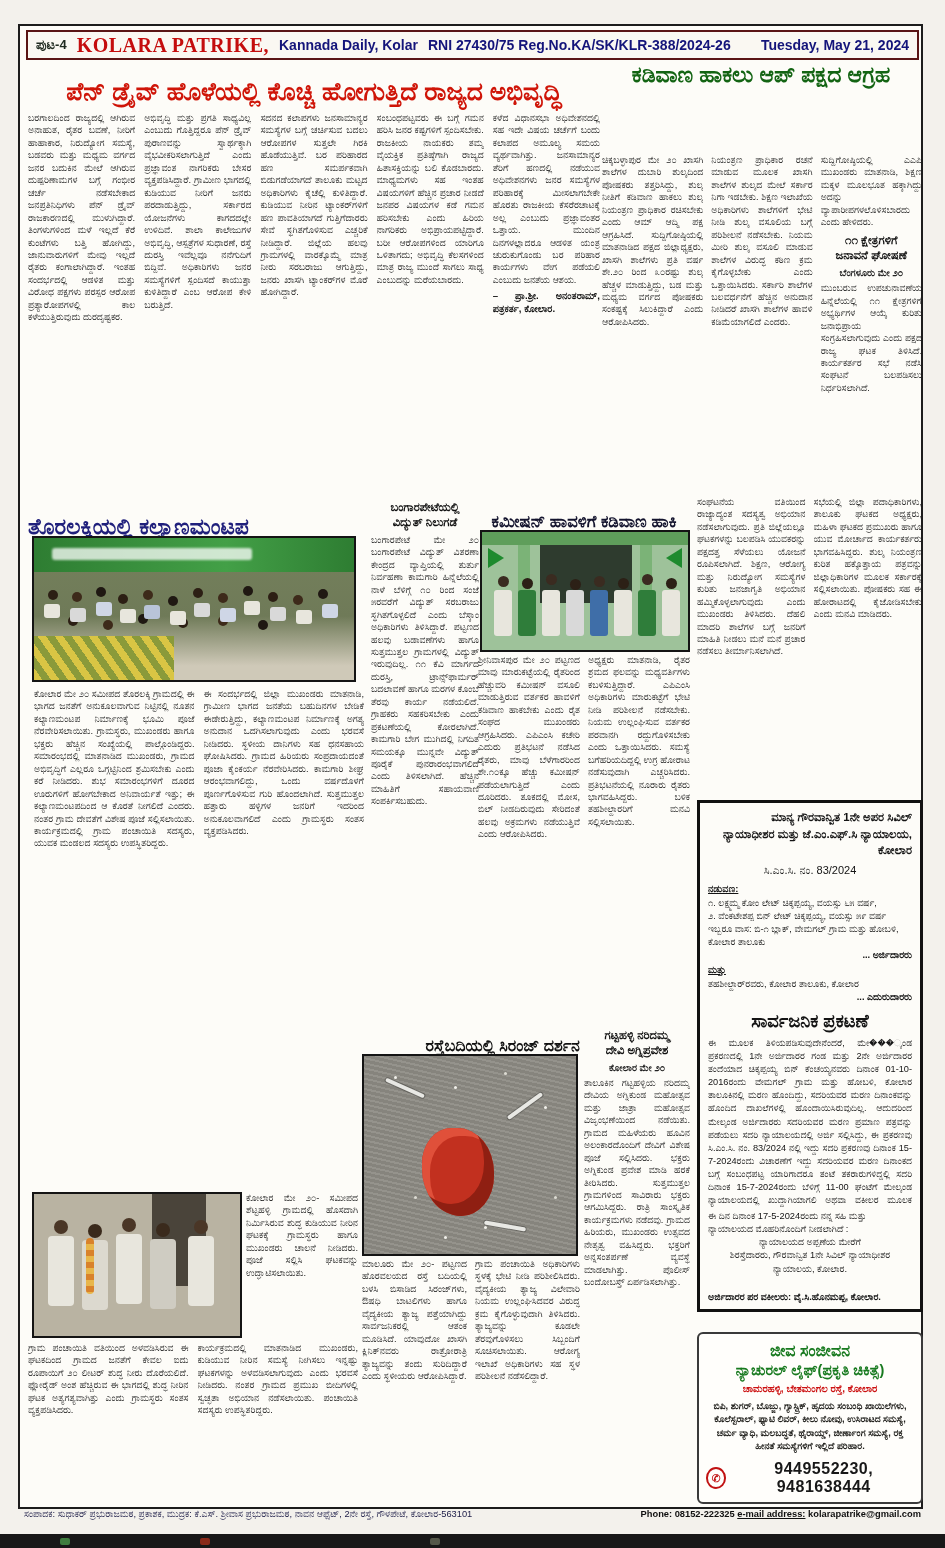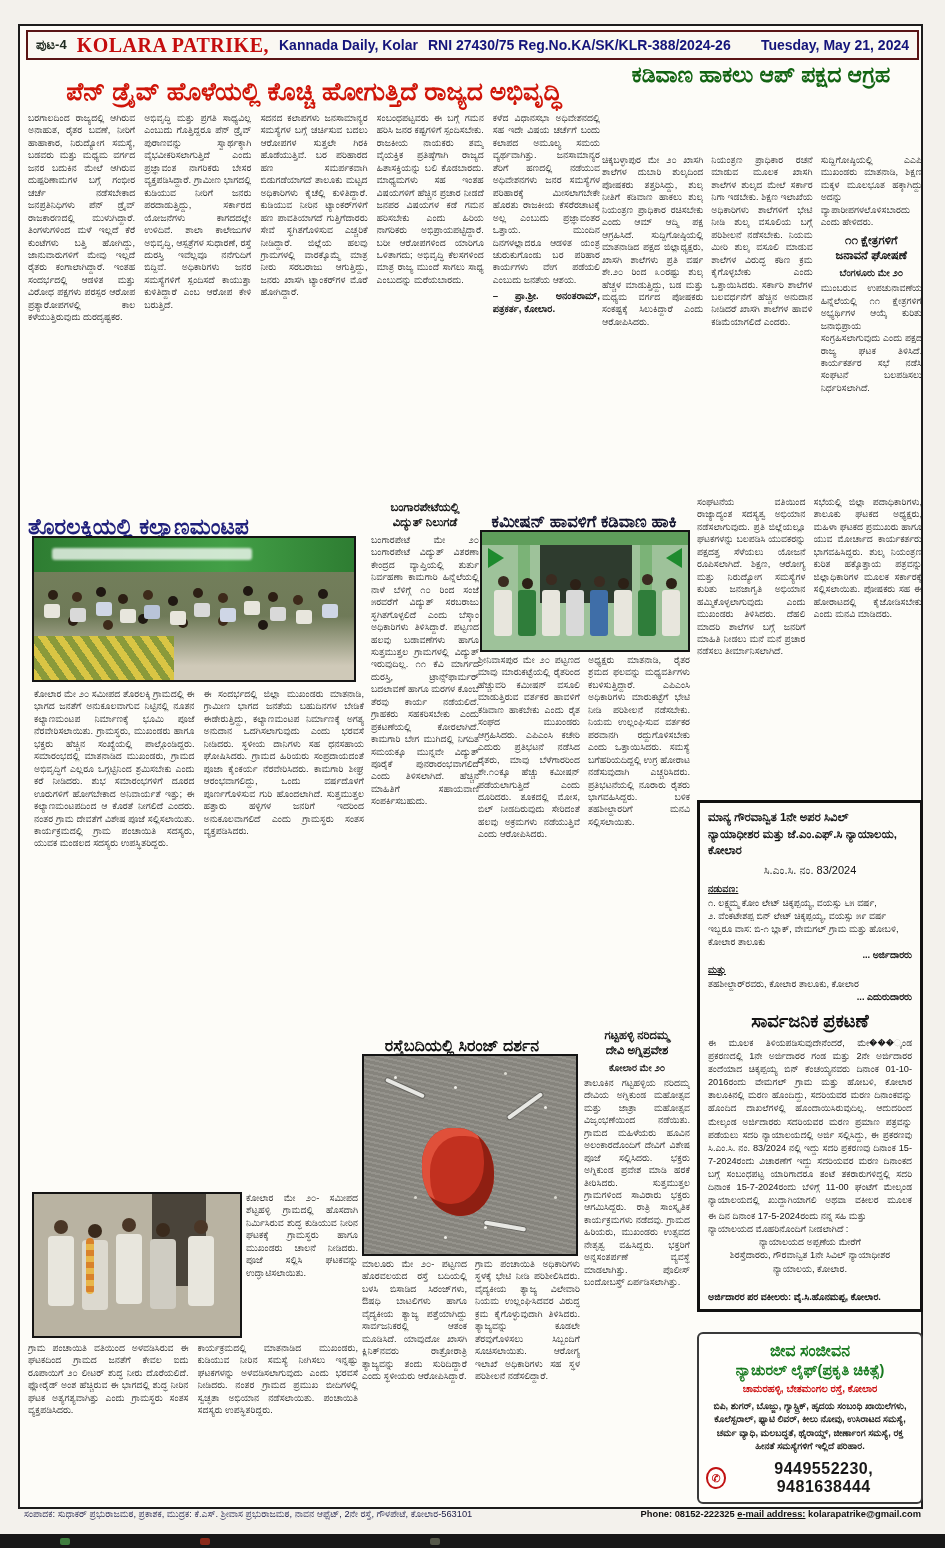--- a/index.html
+++ b/index.html
@@ -30,21 +30,21 @@
   .fee-cols{left:602px;top:154px;width:320px;height:336px;}
   .cont-cols{left:697px;top:496px;width:225px;height:298px;}
 
   .kalyana-hl{position:absolute;left:28px;top:496px;width:330px;height:36px;font-size:22px;font-weight:bold;color:#20207c;text-align:left;overflow:hidden;}
   .kalyana-cols{left:22px;top:688px;width:330px;height:472px;margin-left:12px;}
 
   .power-wrap{position:absolute;left:364px;top:496px;width:108px;height:524px;overflow:hidden;margin-left:7px;}
   .commission-hl{position:absolute;left:478px;top:498px;width:212px;height:26px;font-size:16.5px;font-weight:bold;color:#14142e;text-align:center;overflow:hidden;}
   .commission-cols{left:478px;top:654px;width:212px;height:366px;}
 
-  .syringe-hl{position:absolute;left:353px;top:1024px;width:218px;height:24px;font-size:16px;font-weight:bold;color:#111;text-align:center;overflow:hidden;}
+  .syringe-hl{position:absolute;left:362px;top:1024px;width:218px;height:24px;font-size:16px;font-weight:bold;color:#111;text-align:right;overflow:hidden;}
   .syringe-cols{left:362px;top:1258px;width:218px;height:246px;}
 
   .agni-wrap{position:absolute;left:584px;top:1024px;width:106px;height:480px;overflow:hidden;}
 
   .water-hl{position:absolute;left:28px;top:1164px;width:330px;height:22px;font-size:14.5px;font-weight:bold;color:#d2260f;text-align:center;overflow:hidden;}
   .water-side{position:absolute;left:246px;top:1192px;width:112px;height:144px;}
   .water-cols{left:28px;top:1342px;width:330px;height:162px;}
 
   
   .photo{position:absolute;margin:0;border:2px solid #141414;overflow:hidden;}
@@ -82,21 +82,21 @@
   .photo-water{left:32px;top:1192px;width:206px;height:142px;background:#b9b3a2;}
   .pw-door{position:absolute;left:118px;top:0;width:54px;height:92px;background:#4a443a;}
   .pw-heads{position:absolute;left:20px;top:26px;width:14px;height:14px;border-radius:50%;background:#4a3626;
     box-shadow:34px 4px 0 #3a2a1c,68px -2px 0 #4a3626,102px 3px 0 #3a2a1c,140px 0 0 #4a3626;}
   .pw-torsos{position:absolute;left:14px;top:42px;width:26px;height:70px;background:#e8e6dd;border-radius:4px;
     box-shadow:34px 4px 0 #dcd9cf,68px -2px 0 #e8e6dd,102px 3px 0 #cfccc2,140px 0 0 #e8e6dd;}
   .pw-garland{position:absolute;left:52px;top:44px;width:8px;height:56px;background:repeating-linear-gradient(#d9822b 0 6px,#e8b64a 6px 12px);border-radius:4px;}
 
   
   .notice{position:absolute;left:697px;top:800px;width:226px;height:512px;border:3px solid #111;background:#fdfcf8;padding:6px 8px;box-sizing:border-box;display:flex;flex-direction:column;color:#141414;}
-  .nt-court{font-weight:bold;font-size:11.5px;text-align:left;line-height:1.45;}
+  .nt-court{font-weight:bold;font-size:11.5px;text-align:right;line-height:1.45;}
   .nt-case{font-weight:normal;font-size:11px;text-align:center;margin:5px 0 4px;}
   .nt-label{font-weight:bold;font-size:9.5px;text-decoration:underline;margin:2px 0;}
   .nt-line{font-size:9.3px;line-height:1.4;}
   .nt-right{text-align:right;font-weight:bold;}
   .nt-title{font-weight:bold;font-size:18px;text-align:center;margin:7px 0 5px;}
   .nt-body{font-size:9.2px;line-height:1.42;text-align:justify;flex:1;overflow:hidden;}
   .nt-center{text-align:center;font-size:9.3px;line-height:1.45;}
   .nt-adv{font-size:9.4px;font-weight:bold;margin-top:15px;}
 
   

